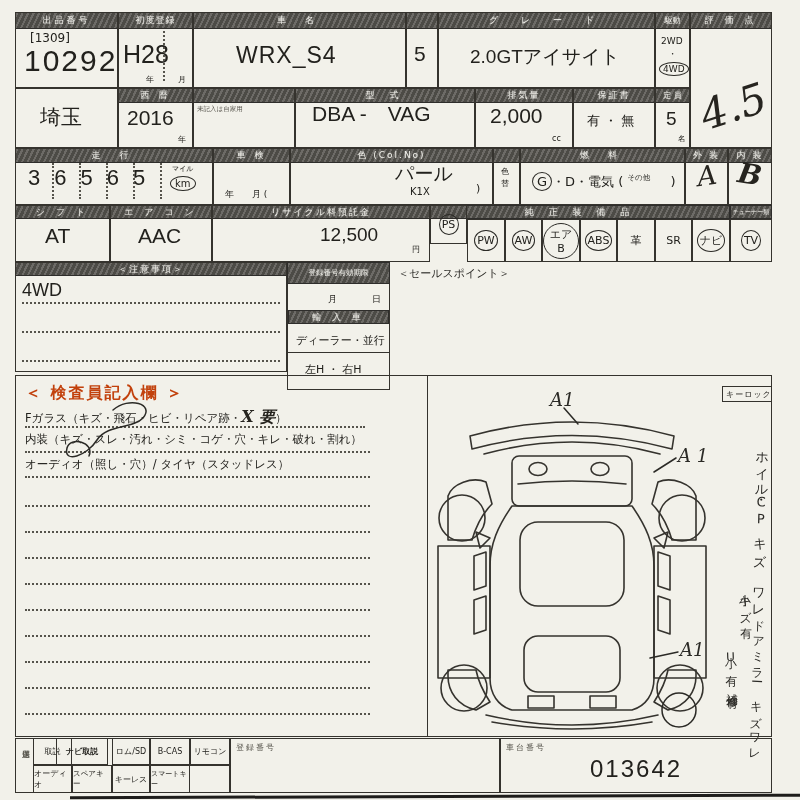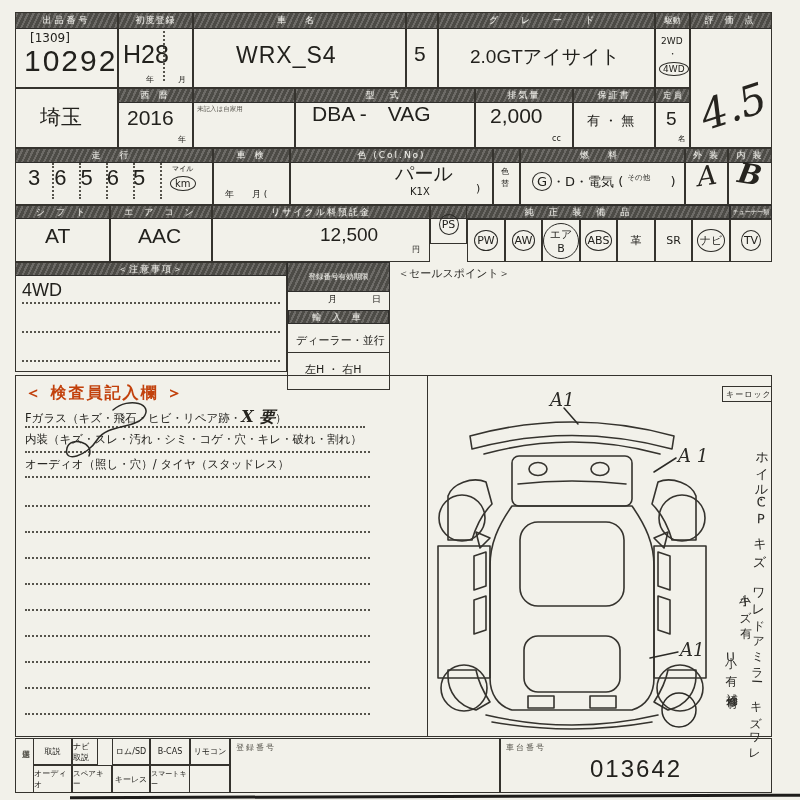--- a/index.html
+++ b/index.html
@@ -191,21 +191,21 @@
     </div>
 
   <div class="band" style="left:15px;top:262px;width:272px;height:14px;letter-spacing:2px;">＜注意事項＞</div>
   <div class="box" style="left:15px;top:262px;width:272px;height:110px;"></div>
   <div class="txt big" style="left:22px;top:280px;font-size:18px;">4WD</div>
   <div class="dotline" style="left:22px;top:302px;width:258px;"></div>
   <div class="dotline" style="left:22px;top:331px;width:258px;"></div>
   <div class="dotline" style="left:22px;top:360px;width:258px;"></div>
 
   <div class="box" style="left:287px;top:262px;width:103px;height:128px;background:#f2f1ea;"></div>
-  <div class="band" style="left:287px;top:262px;width:103px;height:30px;letter-spacing:0;font-size:7.5px;">登録番号有効期限</div>
+  <div class="band" style="left:287px;top:262px;width:103px;height:22px;letter-spacing:0;font-size:7.5px;">登録番号有効期限</div>
   <div class="txt" style="left:328px;top:293px;font-size:9px;">月</div>
   <div class="txt" style="left:372px;top:293px;font-size:9px;">日</div>
   <div class="band" style="left:288px;top:310px;width:101px;height:14px;letter-spacing:4px;">輸 入 車</div>
   <div class="txt" style="left:296px;top:333px;font-size:11px;">ディーラー・並行</div>
   <div style="position:absolute;left:288px;top:352px;width:101px;border-top:1.4px solid #35332e;"></div>
   <div class="txt" style="left:305px;top:362px;font-size:11px;">左H ・ 右H</div>
 
   <div class="txt" style="left:398px;top:266px;font-size:11px;color:#2b2a26;">＜セールスポイント＞</div>
 
   <div class="box" style="left:15px;top:375px;width:757px;height:362px;"></div>
@@ -292,21 +292,21 @@
   <div class="vtext" style="left:722px;top:648px;font-size:12px;transform:rotate(-2deg);">小U有 補修有</div>
 
   <div class="box" style="left:15px;top:738px;width:215px;height:55px;"></div>
   <div class="vtext" style="left:19px;top:744px;font-size:8px;letter-spacing:0;color:#56544c;">保送届</div>
   <div style="position:absolute;left:33px;top:738px;width:0;height:55px;border-left:1.4px solid #35332e;"></div>
   <div style="position:absolute;left:33px;top:765px;width:197px;border-top:1.4px solid #35332e;"></div>
 
   <div class="eqcell" style="left:33px;top:738px;width:39px;height:27px;border-width:1px;">
       <span style="font-size:8px;">取説</span>
     </div>
-  <div class="eqcell" style="left:72px;top:738px;width:26px;height:27px;border-width:1px;">
+  <div class="eqcell" style="left:56px;top:738px;width:52px;height:27px;border-width:1px;font-weight:bold;">
       <span style="font-size:8px;">ナビ取説</span>
     </div>
   <div class="eqcell" style="left:112px;top:738px;width:38px;height:27px;border-width:1px;">
       <span style="font-size:8px;">ロム/SD</span>
     </div>
   <div class="eqcell" style="left:150px;top:738px;width:40px;height:27px;border-width:1px;">
       <span style="font-size:8px;">B-CAS</span>
     </div>
   <div class="eqcell" style="left:190px;top:738px;width:40px;height:27px;border-width:1px;">
       <span style="font-size:8px;">リモコン</span>

